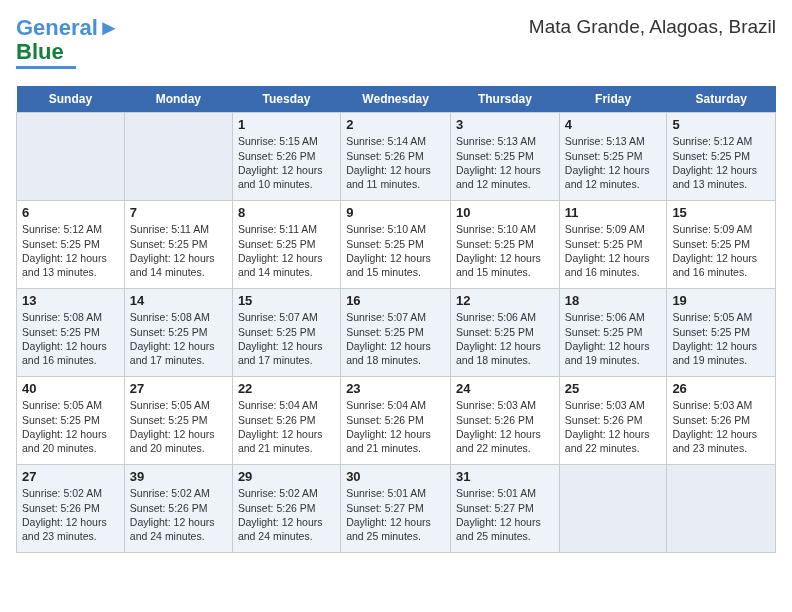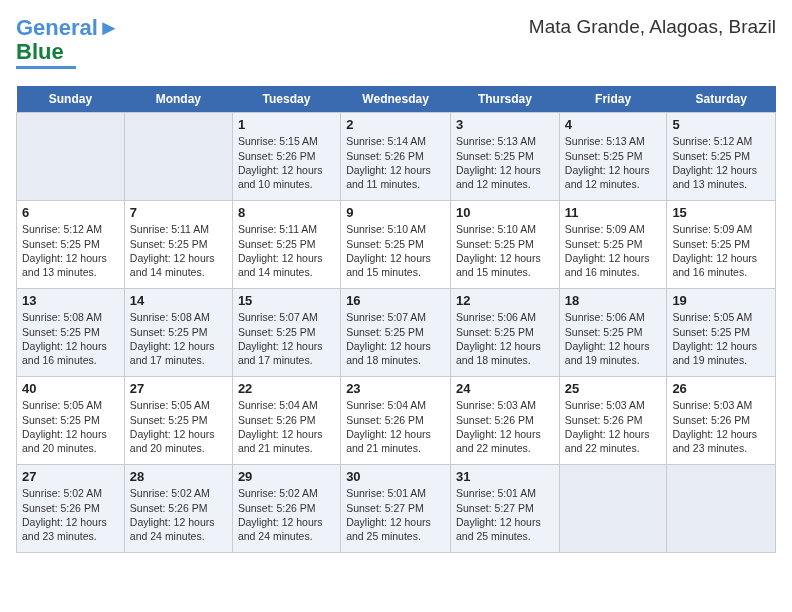--- a/index.html
+++ b/index.html
@@ -234,21 +234,21 @@
           <span class="day-num">26</span>
           <div class="cell-text">Sunrise: 5:03 AM<br>Sunset: 5:26 PM<br>Daylight: 12 hours and 23 minutes.</div>
         </td>
       </tr>
       <tr class="row-stripe">
         <td>
           <span class="day-num">27</span>
           <div class="cell-text">Sunrise: 5:02 AM<br>Sunset: 5:26 PM<br>Daylight: 12 hours and 23 minutes.</div>
         </td>
         <td>
-          <span class="day-num">28</span>
+          <span class="day-num">39</span>
           <div class="cell-text">Sunrise: 5:02 AM<br>Sunset: 5:26 PM<br>Daylight: 12 hours and 24 minutes.</div>
         </td>
         <td>
           <span class="day-num">29</span>
           <div class="cell-text">Sunrise: 5:02 AM<br>Sunset: 5:26 PM<br>Daylight: 12 hours and 24 minutes.</div>
         </td>
         <td>
           <span class="day-num">30</span>
           <div class="cell-text">Sunrise: 5:01 AM<br>Sunset: 5:27 PM<br>Daylight: 12 hours and 25 minutes.</div>
         </td>

